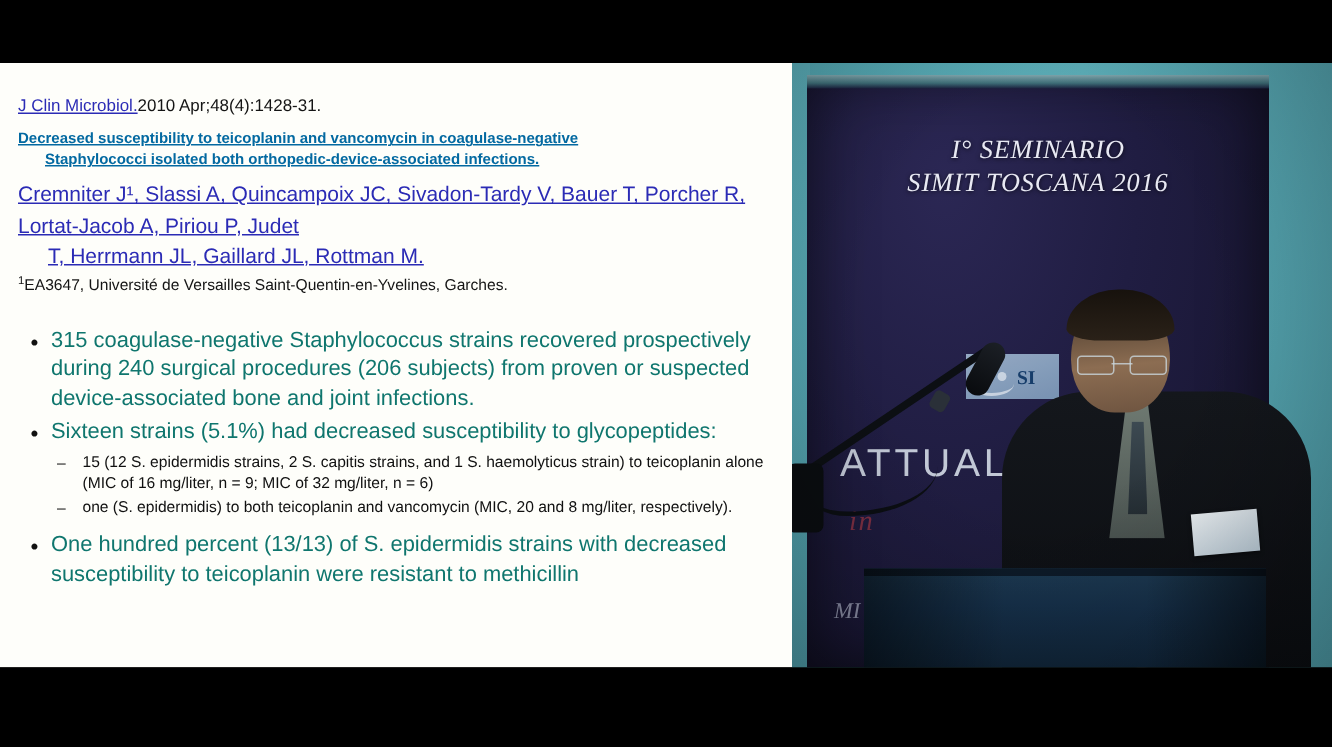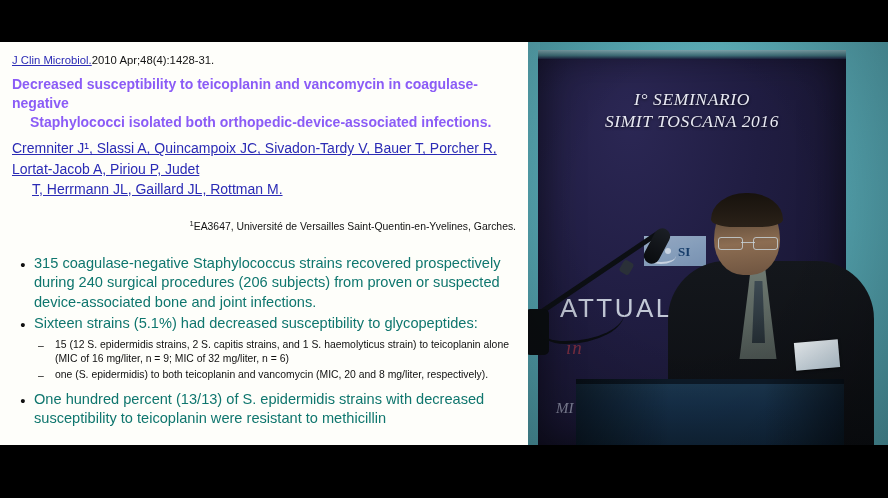--- a/index.html
+++ b/index.html
@@ -51,65 +51,65 @@
     width: 528px;
     height: 403px;
     background: #fefefa;
     overflow: hidden;
   }
   #slide-inner {
     position: absolute;
     left: 0; top: 0;
     width: 528px;
     height: 403px;
-    padding: 11px 12px 0 12px;
+    padding: 22px 12px 0 12px;
     box-sizing: border-box;
   }
 
   
   .cite-line {
     font-size: 11.3px;
     color: #1a1a1a;
     line-height: 1.35;
     margin-bottom: 7px;
     white-space: nowrap;
   }
   .cite-journal {
     color: #2b2bb5;
     text-decoration: underline;
   }
   .cite-rest { color: #141414; }
 
   .paper-title {
-    font-size: 14px;
+    font-size: 10px;
     font-weight: bold;
-    color: #8b5cf6;
+    color: #0369a1;
     line-height: 1.36;
     margin-bottom: 6px;
+    text-decoration: underline;
   }
   .paper-title .t2 { display: block; padding-left: 18px; }
 
   .authors {
     font-size: 14px;
     line-height: 1.44;
     color: #2b2bb5;
     margin-bottom: 2px;
   }
   .authors .au {
     text-decoration: underline;
     color: #2b2bb5;
   }
   .authors .wrap2 { display: block; padding-left: 20px; }
 
   .affil {
     font-size: 10.4px;
     color: #141414;
     line-height: 1.4;
-    margin-top: 20px;
-    text-align: right;
+    margin-top: 2px;
   }
   .affil sup { font-size: 7.6px; }
 
   
   #slide-bullets {
     margin-top: 19px;
     padding: 0;
   }
   .bullet-row {
     display: flex;

